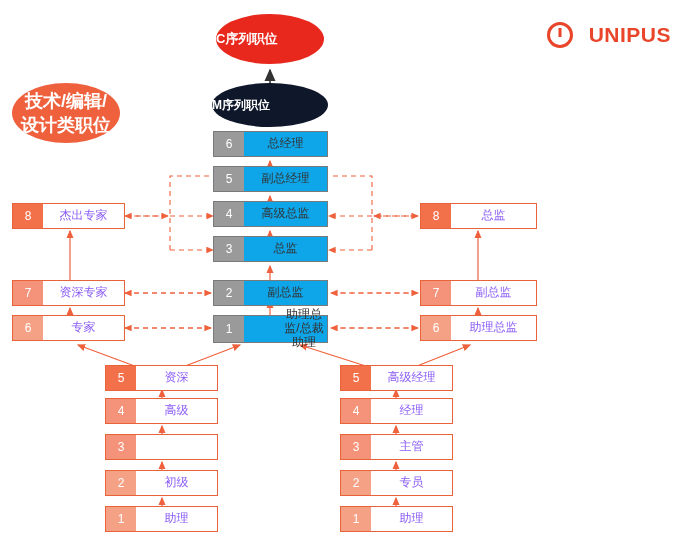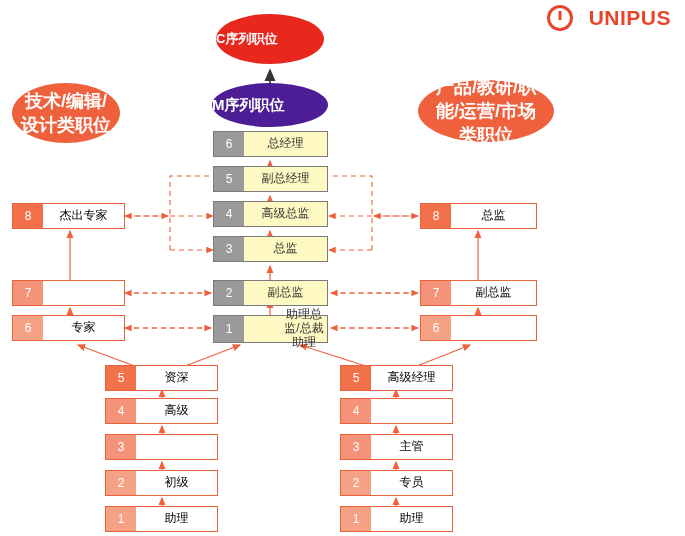--- a/index.html
+++ b/index.html
@@ -7,35 +7,35 @@
   #canvas{position:absolute;left:0;top:0;width:685px;height:536px;}
   svg.layer{position:absolute;left:0;top:0;width:685px;height:536px;pointer-events:none;}
 
   .node{position:absolute;box-sizing:border-box;display:flex;align-items:stretch;}
   .node .num{width:30px;display:flex;align-items:center;justify-content:center;font-size:12px;color:#ffffff;}
   .node .lab{flex:1;display:flex;align-items:center;justify-content:center;font-size:12px;color:#333333;text-align:center;line-height:1.15;}
 
   
   .grey{border:1px solid #7a7a7a;background:#ffffff;height:26px;}
   .grey .num{background:#9a9a9a;}
-  .grey .lab{background:#fef9c3;color:#333;}
+  .grey .lab{background:#0ea5e9;color:#333;}
 
   
   .orange{border:1px solid #e8623a;background:#ffffff;height:26px;}
   .orange .num{background:#f2714a;}
-  .orange .lab{background:#ffffff;color:#000000;}
+  .orange .lab{background:#ffffff;color:#8b5cf6;}
   .orange.pale .num{background:#f5a186;}
   .orange.pale2 .num{background:#f4937a;}
 
   .ellipse{position:absolute;display:flex;align-items:center;justify-content:flex-start;text-align:center;border-radius:50%;font-weight:bold;}
   .ell-red{background:#e8271d;color:#ffffff;font-size:13px;}
-  .ell-grey{background:#4c1d95;color:#ffffff;font-size:15px;}
+  .ell-grey{background:#0f172a;color:#ffffff;font-size:12px;}
   .ell-orange{background:#ef613c;color:#ffffff;font-size:18px;line-height:1.35;}
 
-  .logo{position:absolute;right:14px;top:5px;display:flex;align-items:center;gap:16px;}
+  .logo{position:absolute;right:14px;top:22px;display:flex;align-items:center;gap:16px;}
   .logo .ring{width:26px;height:26px;border:3px solid #e8452a;border-radius:50%;box-sizing:border-box;position:relative;}
   .logo .ring:after{content:"";position:absolute;left:50%;top:3px;width:3px;height:9px;background:#e8452a;transform:translateX(-50%);}
   .logo .word{font-size:21px;font-weight:bold;color:#e8452a;letter-spacing:.5px;}
   .tiny{font-size:9px;line-height:1.15;padding-left:37px;}
 </style>
 </head>
 <body>
 
 <div id="canvas">
 
@@ -115,23 +115,20 @@
   <div class="ellipse ell-red" style="left:216px;top:14px;width:108px;height:50px;">
     <span>C序列职位</span>
   </div>
   <div class="ellipse ell-grey" style="left:212px;top:83px;width:116px;height:44px;">
     <span>M序列职位</span>
   </div>
 
   <div class="ellipse ell-orange" style="left:12px;top:83px;width:108px;height:60px;padding:0 8px;box-sizing:border-box;">
     <span>技术/编辑/设计类职位</span>
   </div>
-  <div class="ellipse ell-orange" style="left:418px;top:80px;width:136px;height:62px;padding:0 10px;box-sizing:border-box;">
-    <span>产品/教研/职能/运营/市场类职位</span>
-  </div>
 
   <div class="node grey" style="left:213px;top:131px;width:115px;">
     <span class="num">6</span>
     <span class="lab">总经理</span>
   </div>
   <div class="node grey" style="left:213px;top:166px;width:115px;">
     <span class="num">5</span>
     <span class="lab">副总经理</span>
   </div>
   <div class="node grey" style="left:213px;top:201px;width:115px;">
@@ -150,36 +147,38 @@
     <span class="num">1</span>
     <span class="lab tiny">助理总监/总裁助理</span>
   </div>
 
   <div class="node orange" style="left:12px;top:203px;width:113px;">
     <span class="num">8</span>
     <span class="lab">杰出专家</span>
   </div>
   <div class="node orange pale2" style="left:12px;top:280px;width:113px;">
     <span class="num">7</span>
+    <span class="lab">资深专家</span>
   </div>
   <div class="node orange pale" style="left:12px;top:315px;width:113px;">
     <span class="num">6</span>
     <span class="lab">专家</span>
   </div>
 
   <div class="node orange" style="left:420px;top:203px;width:117px;">
     <span class="num">8</span>
     <span class="lab">总监</span>
   </div>
   <div class="node orange pale2" style="left:420px;top:280px;width:117px;">
     <span class="num">7</span>
     <span class="lab">副总监</span>
   </div>
   <div class="node orange pale" style="left:420px;top:315px;width:117px;">
     <span class="num">6</span>
+    <span class="lab">助理总监</span>
   </div>
 
   <div class="node orange" style="left:105px;top:365px;width:113px;">
     <span class="num">5</span>
     <span class="lab">资深</span>
   </div>
   <div class="node orange pale2" style="left:105px;top:398px;width:113px;">
     <span class="num">4</span>
     <span class="lab">高级</span>
   </div>
@@ -194,20 +193,21 @@
     <span class="num">1</span>
     <span class="lab">助理</span>
   </div>
 
   <div class="node orange" style="left:340px;top:365px;width:113px;">
     <span class="num">5</span>
     <span class="lab">高级经理</span>
   </div>
   <div class="node orange pale2" style="left:340px;top:398px;width:113px;">
     <span class="num">4</span>
+    <span class="lab">经理</span>
   </div>
   <div class="node orange pale2" style="left:340px;top:434px;width:113px;">
     <span class="num">3</span>
     <span class="lab">主管</span>
   </div>
   <div class="node orange pale" style="left:340px;top:470px;width:113px;">
     <span class="num">2</span>
     <span class="lab">专员</span>
   </div>
   <div class="node orange pale" style="left:340px;top:506px;width:113px;">

